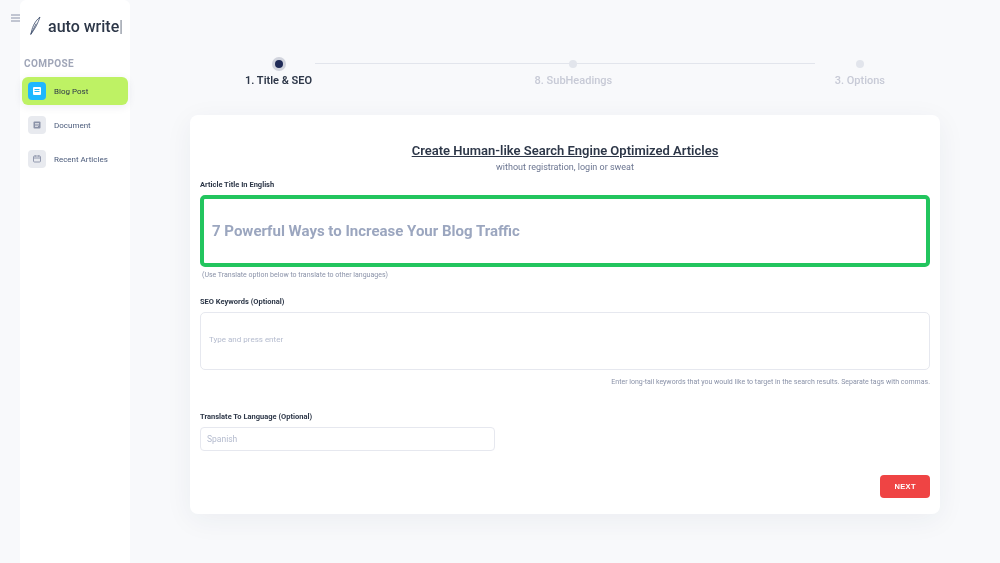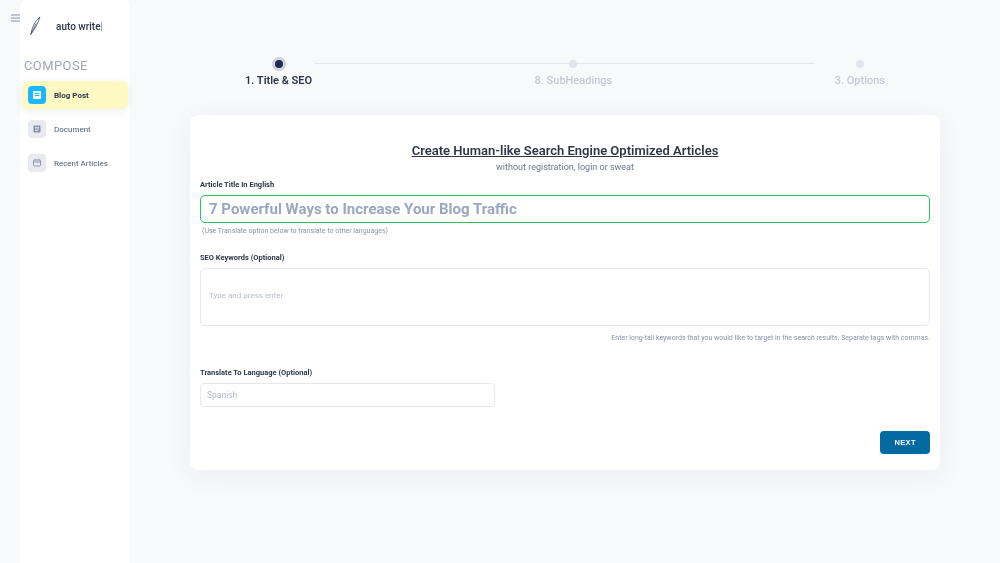--- a/index.html
+++ b/index.html
@@ -36,53 +36,52 @@
       padding: 6px 0 0 0;
     }
     .brand {
       display: flex;
       align-items: center;
       gap: 6px;
       padding: 10px 8px 16px 8px;
     }
     .brand svg { flex-shrink: 0; }
     .brand-name {
-      font-size: 10px;
+      font-size: 16px;
       font-weight: 500;
       color: #2d3748;
       white-space: nowrap;
-      margin-left: 8px;
     }
     .brand-caret {
       font-weight: 300;
       color: #4a5568;
     }
     .section-label {
-      font-size: 13px;
+      font-size: 10px;
       letter-spacing: 0.4px;
-      font-weight: 400;
+      font-weight: 700;
       color: #a0a6b8;
       padding: 6px 4px 8px 4px;
     }
     .nav-item {
       display: flex;
       align-items: center;
       gap: 8px;
       padding: 5px 6px;
       margin: 0 2px 6px 2px;
       border-radius: 6px;
       font-size: 8px;
       color: #4a5a7a;
       cursor: pointer;
     }
     .nav-item.active {
-      background: #fef9c3;
+      background: #bef264;
       box-shadow: 0 2px 8px rgba(30, 40, 80, 0.08);
       color: #2d3748;
-      font-weight: 700;
+      font-weight: 400;
     }
     .nav-icon {
       width: 18px;
       height: 18px;
       border-radius: 4px;
       display: flex;
       align-items: center;
       justify-content: center;
       flex-shrink: 0;
     }
@@ -168,23 +167,23 @@
     }
     .field-label {
       font-size: 7.5px;
       font-weight: 700;
       color: #2d3748;
       margin-bottom: 6px;
       display: block;
     }
     .title-input {
       width: 100%;
-      border: 1px solid #22c55e;
+      border: 4px solid #22c55e;
       border-radius: 5px;
-      padding: 4px 8px;
+      padding: 23px 8px;
       font-size: 15px;
       font-weight: 700;
       color: #a16207;
       font-family: inherit;
       margin-bottom: 4px;
     }
     .title-input::placeholder {
       color: #9ba6bf;
     }
     .field-hint {
@@ -226,21 +225,21 @@
     }
     .lang-input::placeholder {
       color: #b4bbce;
     }
     .actions {
       display: flex;
       justify-content: flex-end;
       margin-top: 24px;
     }
     .btn-next {
-      background: #0369a1;
+      background: #ef4444;
       color: #ffffff;
       border: none;
       border-radius: 4px;
       padding: 7px 14px;
       font-size: 7.5px;
       font-weight: 700;
       letter-spacing: 0.4px;
       cursor: pointer;
     }
   </style>

